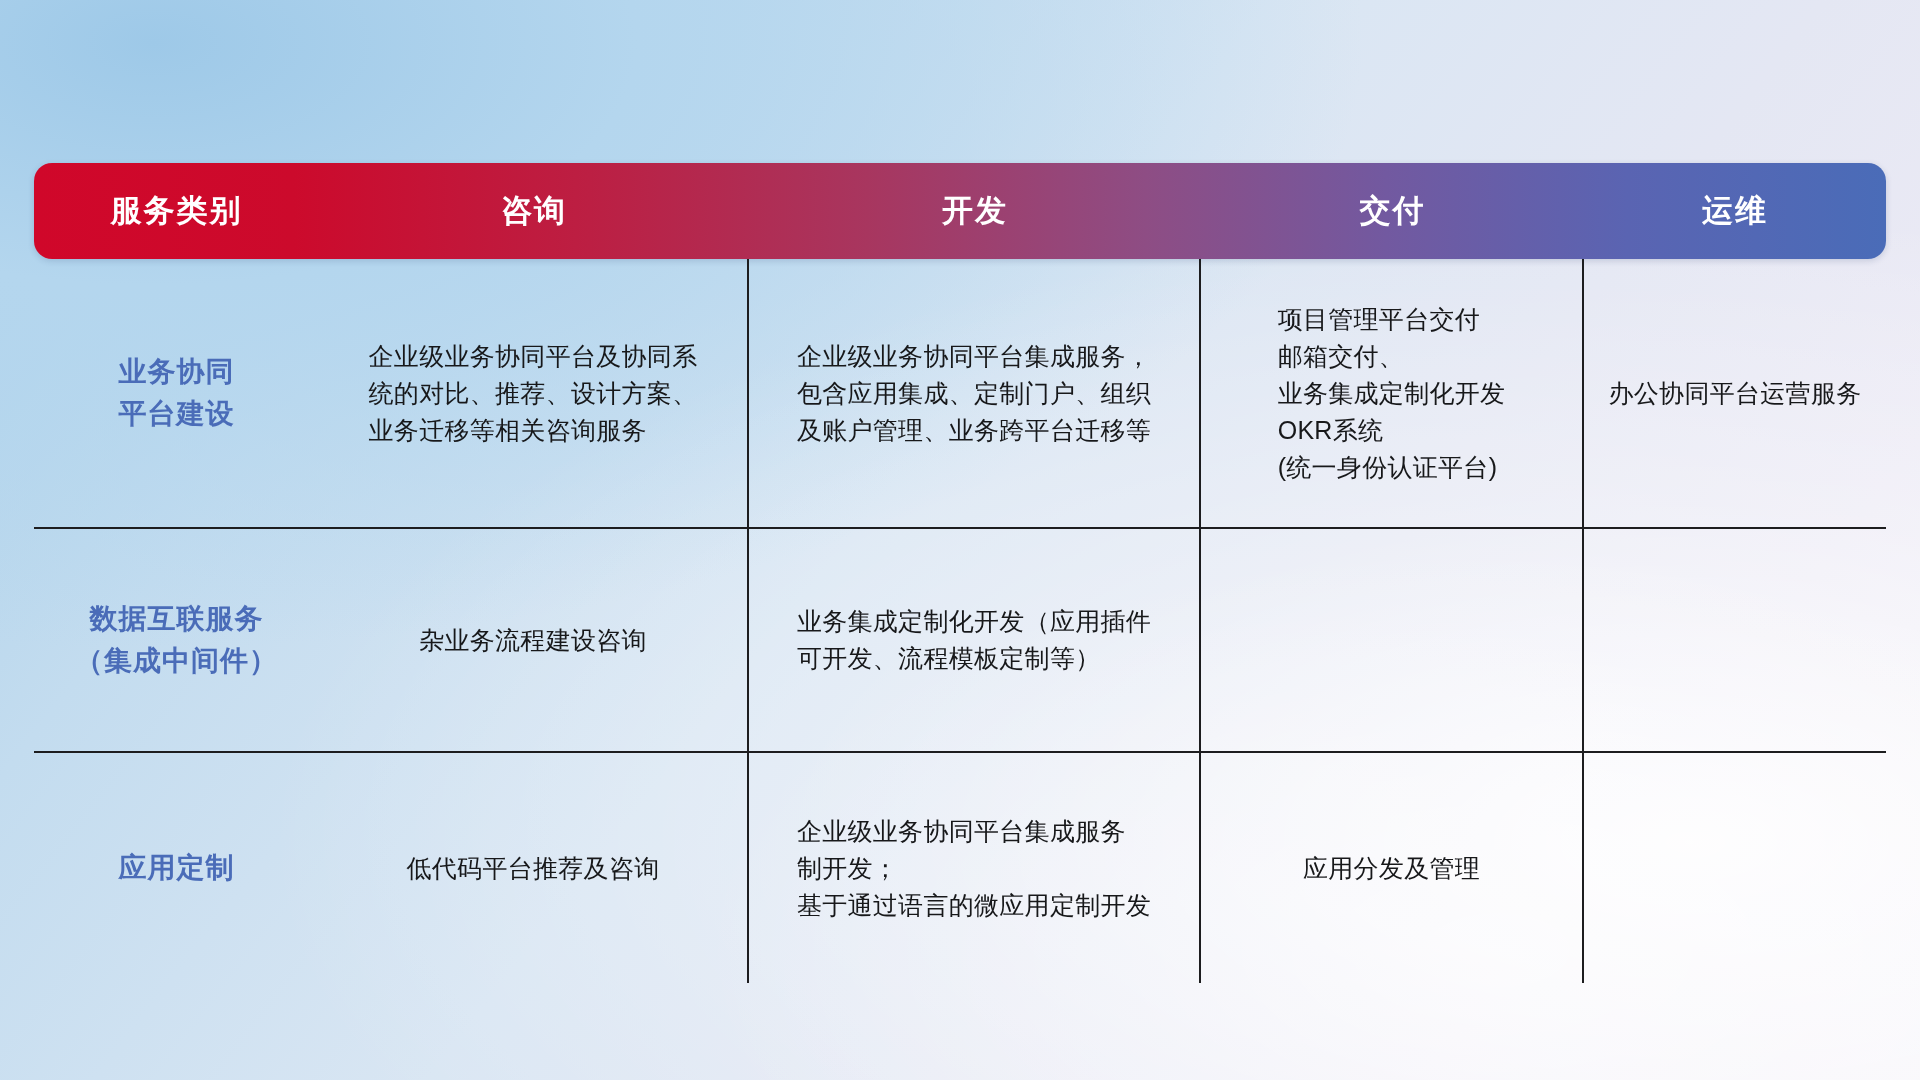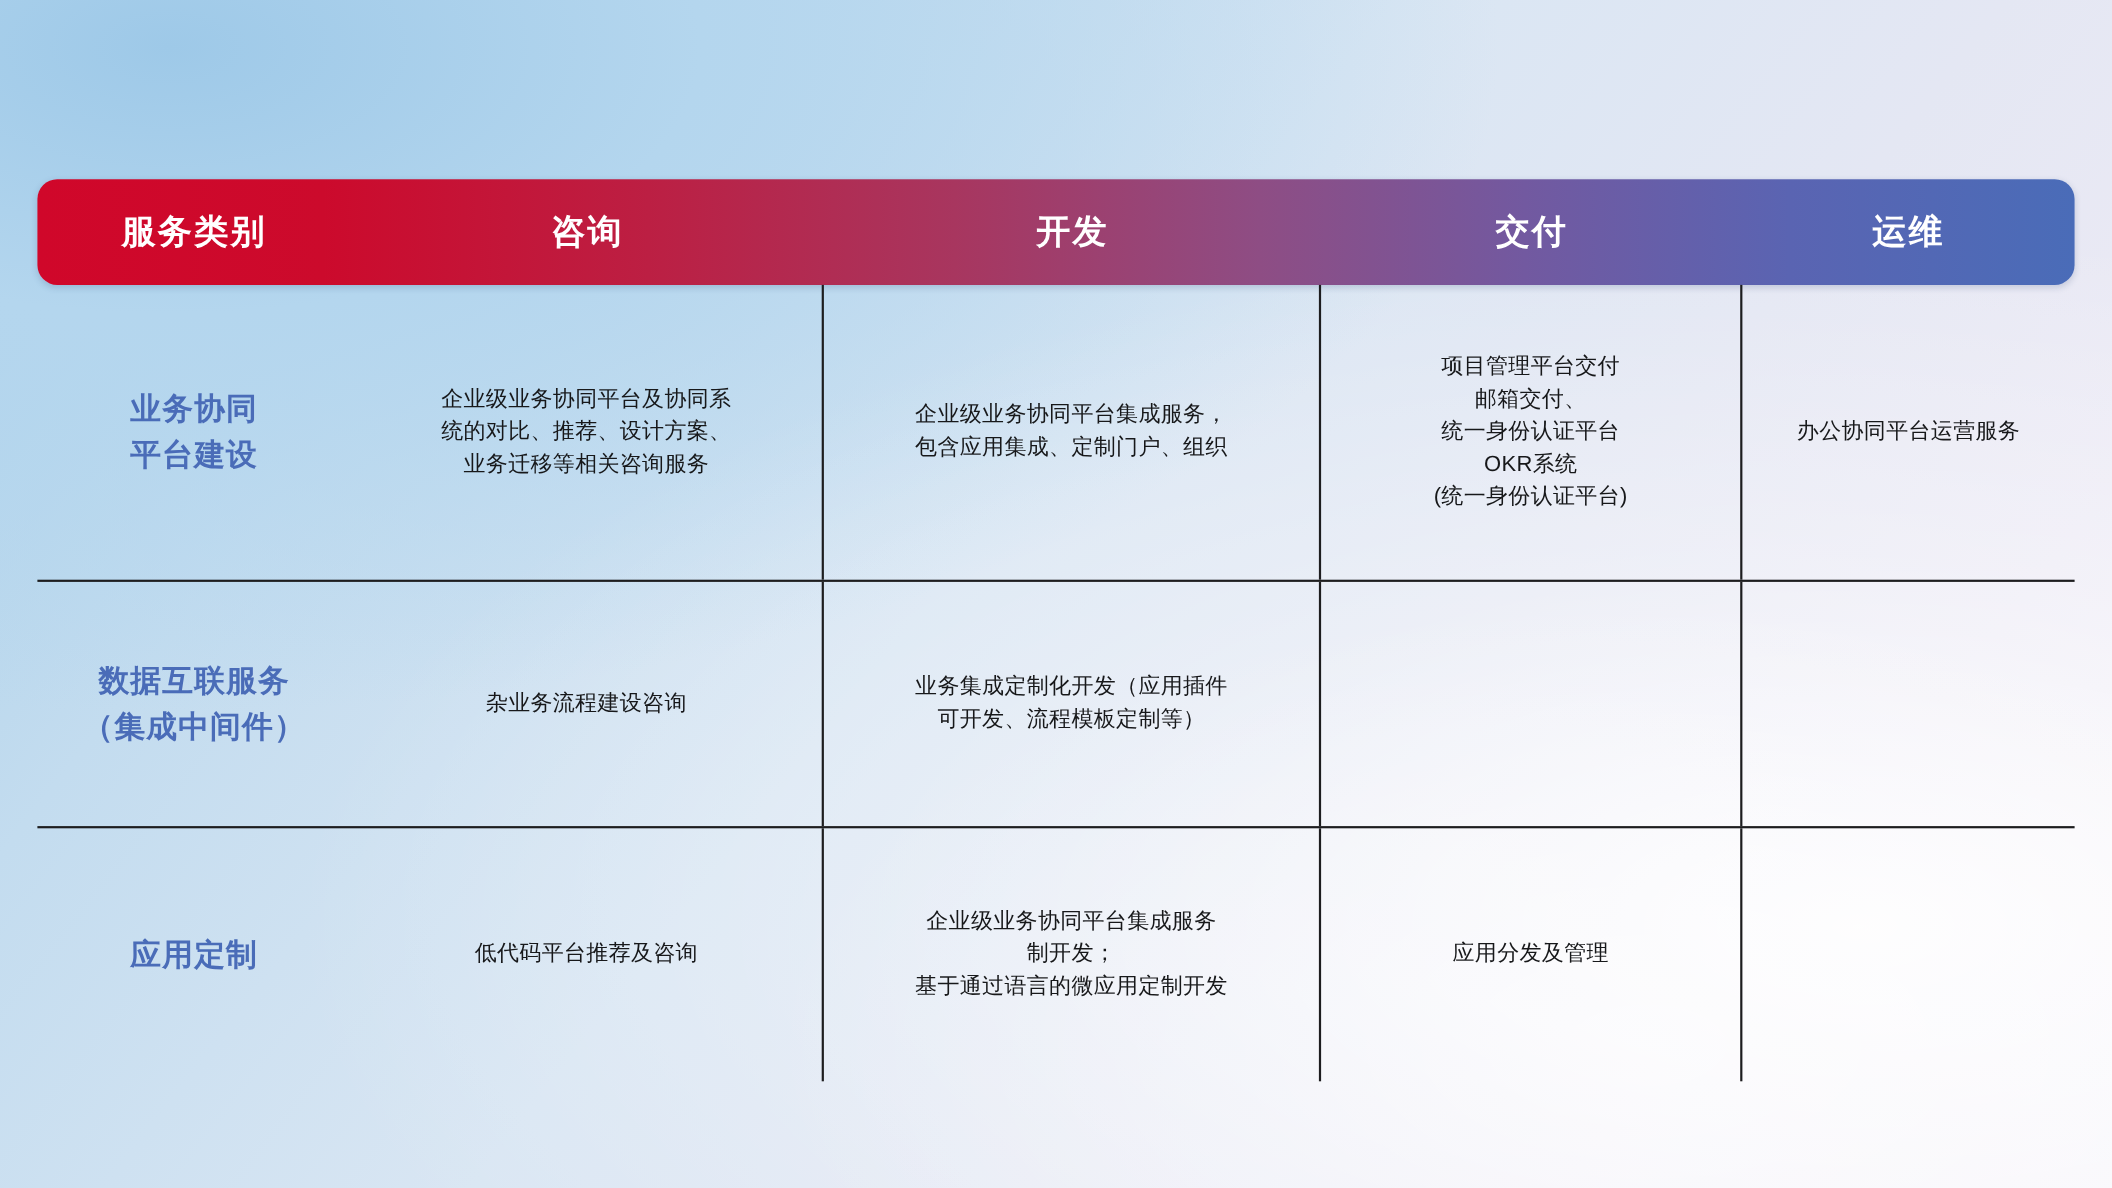--- a/index.html
+++ b/index.html
@@ -57,22 +57,22 @@
     padding:8px 16px; position:relative;
   }
   
   .cell.vsep{ border-right:2px solid #1d1d1f; }
 
   .cat{
     color:#4a6cb8; font-weight:bold; font-size:28px;
     line-height:1.5; text-align:center; letter-spacing:1px;
   }
   .txt{
-    color:#17181a; font-size:20px; line-height:1.48;
-    text-align:center; letter-spacing:0.3px;
+    color:#17181a; font-size:25px; line-height:1.48;
+    text-align:left; letter-spacing:0.3px;
   }
 
   
   .c1{ width:285px; }
   .c2{ width:430px; }
   .c3{ width:452px; }
   .c4{ width:383px; }
   .c5{ width:302px; }
 </style>
 </head>
@@ -103,27 +103,28 @@
           <div class="txt">
             <div>企业级业务协同平台及协同系</div>
             <div>统的对比、推荐、设计方案、</div>
             <div>业务迁移等相关咨询服务</div>
           </div>
         </div>
         <div class="cell c3 vsep">
           <div class="txt">
             <div>企业级业务协同平台集成服务，</div>
             <div>包含应用集成、定制门户、组织</div>
+            <div>及账户管理、业务跨平台迁移等</div>
           </div>
         </div>
         <div class="cell c4 vsep">
           <div class="txt">
             <div>项目管理平台交付</div>
             <div>邮箱交付、</div>
-            <div>统一身份认证平台</div>
+            <div>业务集成定制化开发</div>
             <div>OKR系统</div>
             <div>(统一身份认证平台)</div>
           </div>
         </div>
         <div class="cell c5">
           <div class="txt">办公协同平台运营服务</div>
         </div>
       </div>
 
       <div class="trow r2">

